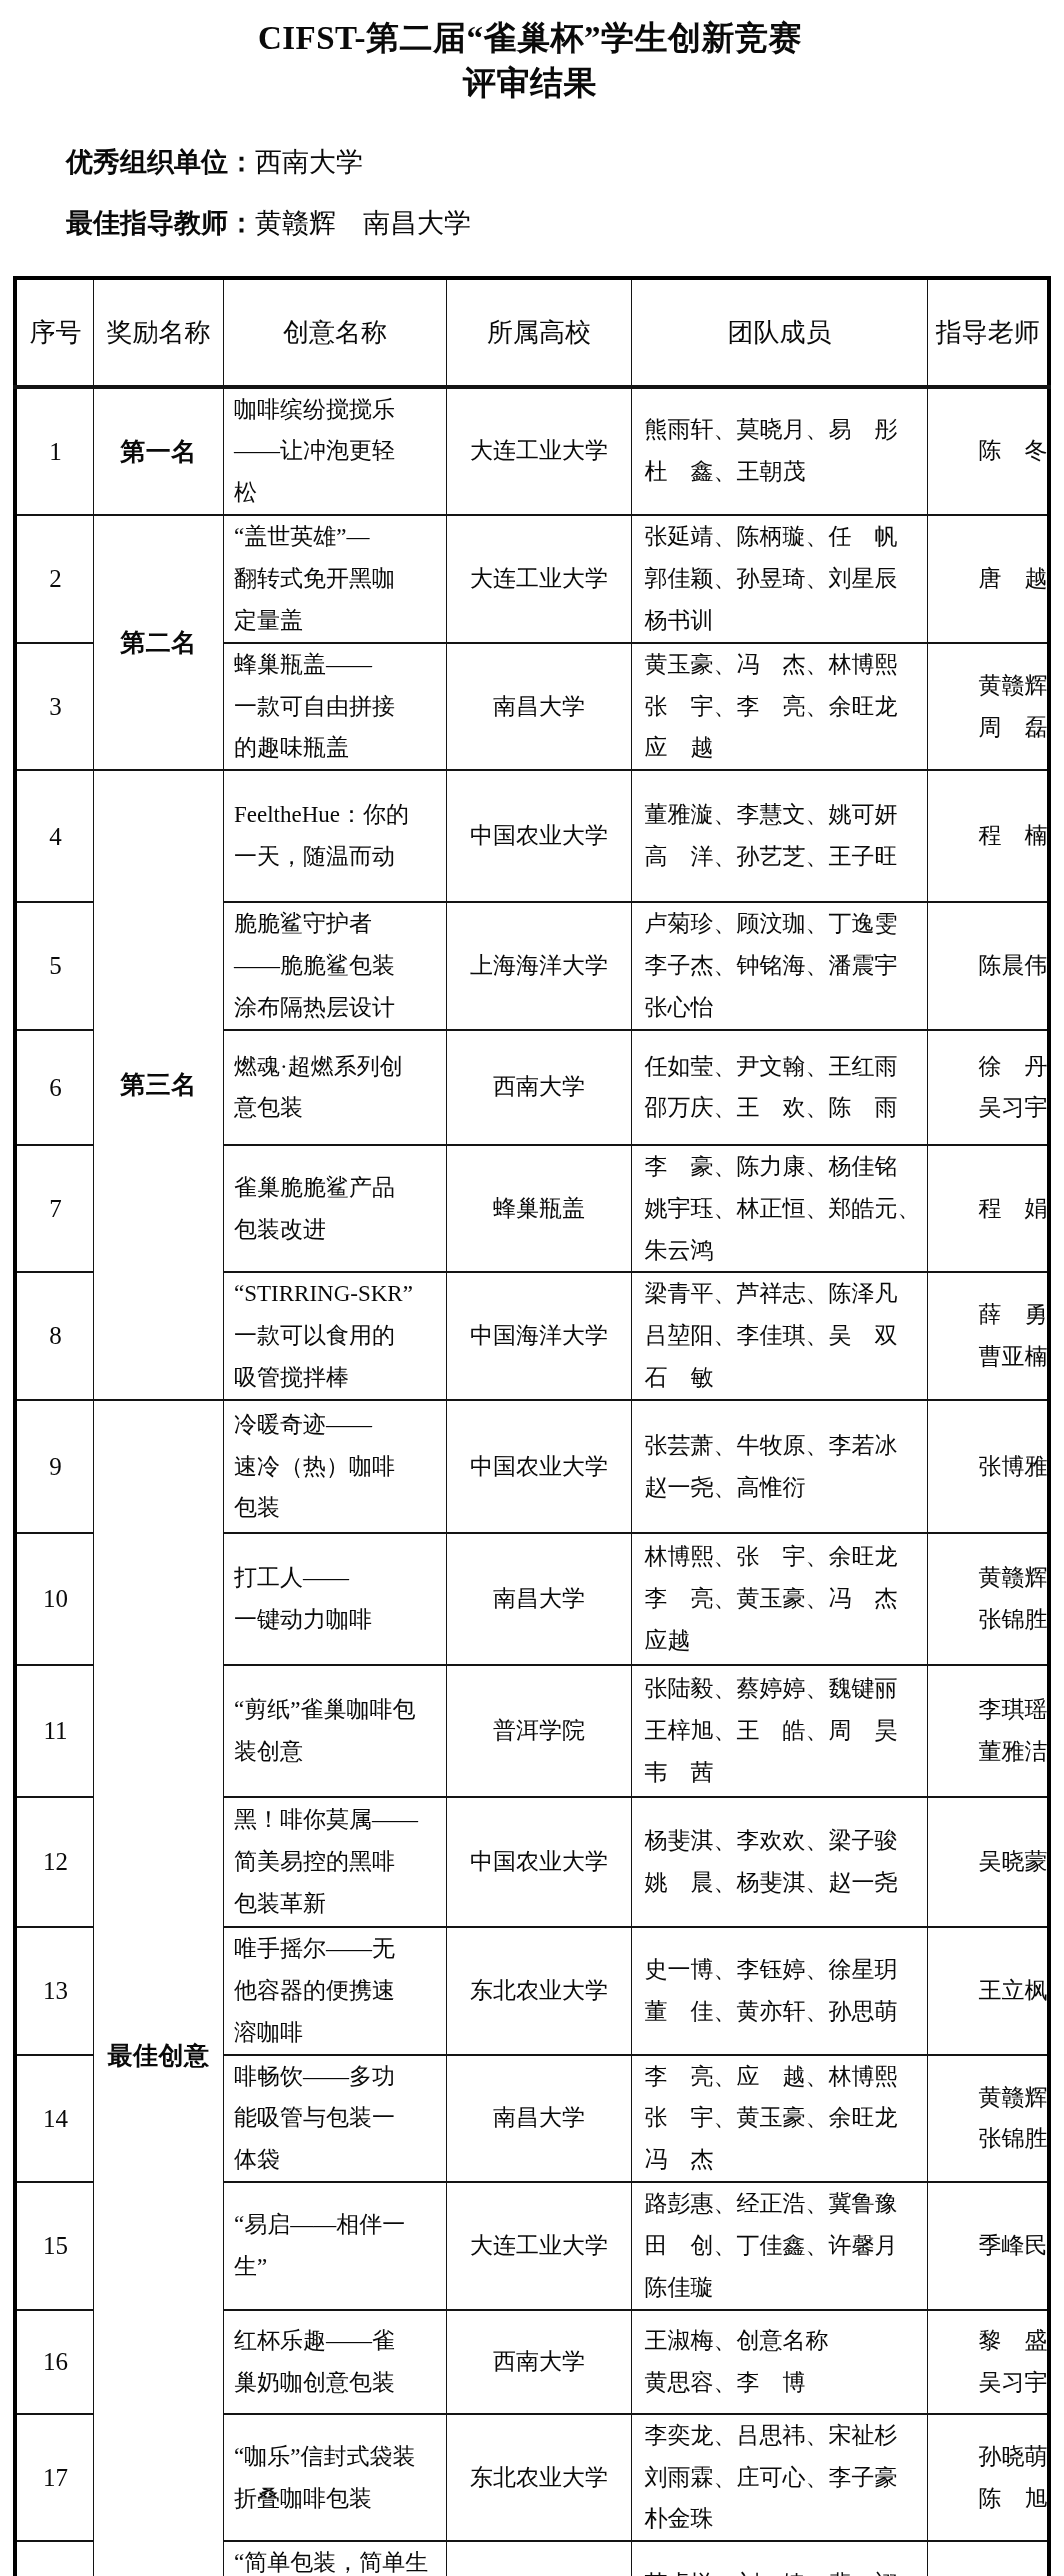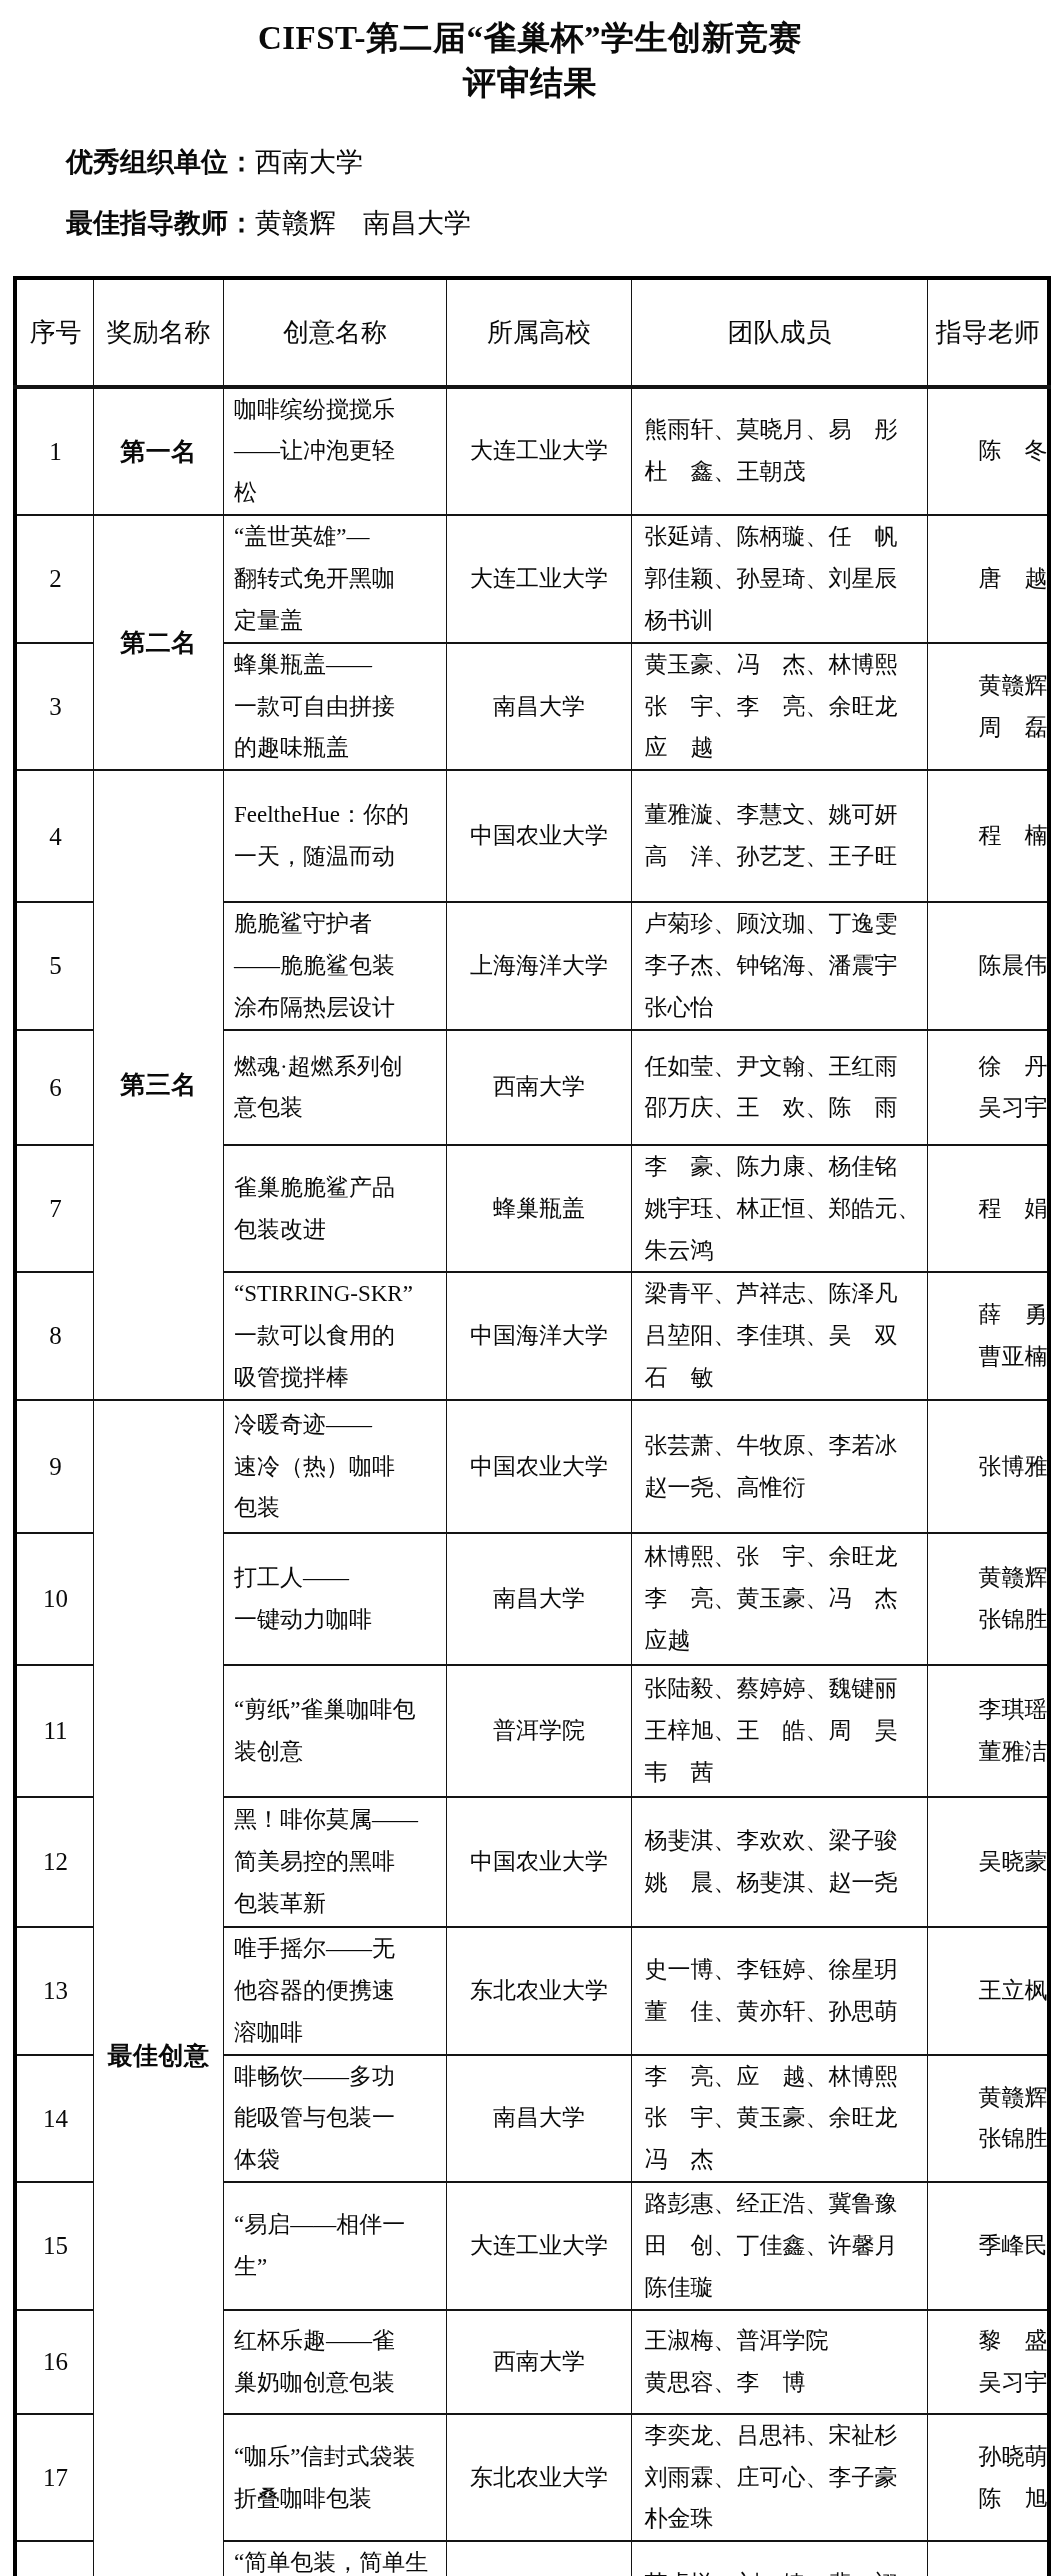--- a/index.html
+++ b/index.html
@@ -285,21 +285,21 @@
         <td class="team">路彭惠、经正浩、冀鲁豫
 田　创、丁佳鑫、许馨月
 陈佳璇</td>
         <td class="advisor">季峰民</td>
       </tr>
       <tr style="height:104px">
         <td class="no">16</td>
         <td class="creative">红杯乐趣——雀
 巢奶咖创意包装</td>
         <td class="school">西南大学</td>
-        <td class="team">王淑梅、普洱学院
+        <td class="team">王淑梅、创意名称
 黄思容、李　博</td>
         <td class="advisor">黎　盛
 吴习宇</td>
       </tr>
       <tr style="height:124px">
         <td class="no">17</td>
         <td class="creative">“咖乐”信封式袋装
 折叠咖啡包装</td>
         <td class="school">东北农业大学</td>
         <td class="team">李奕龙、吕思祎、宋祉杉

